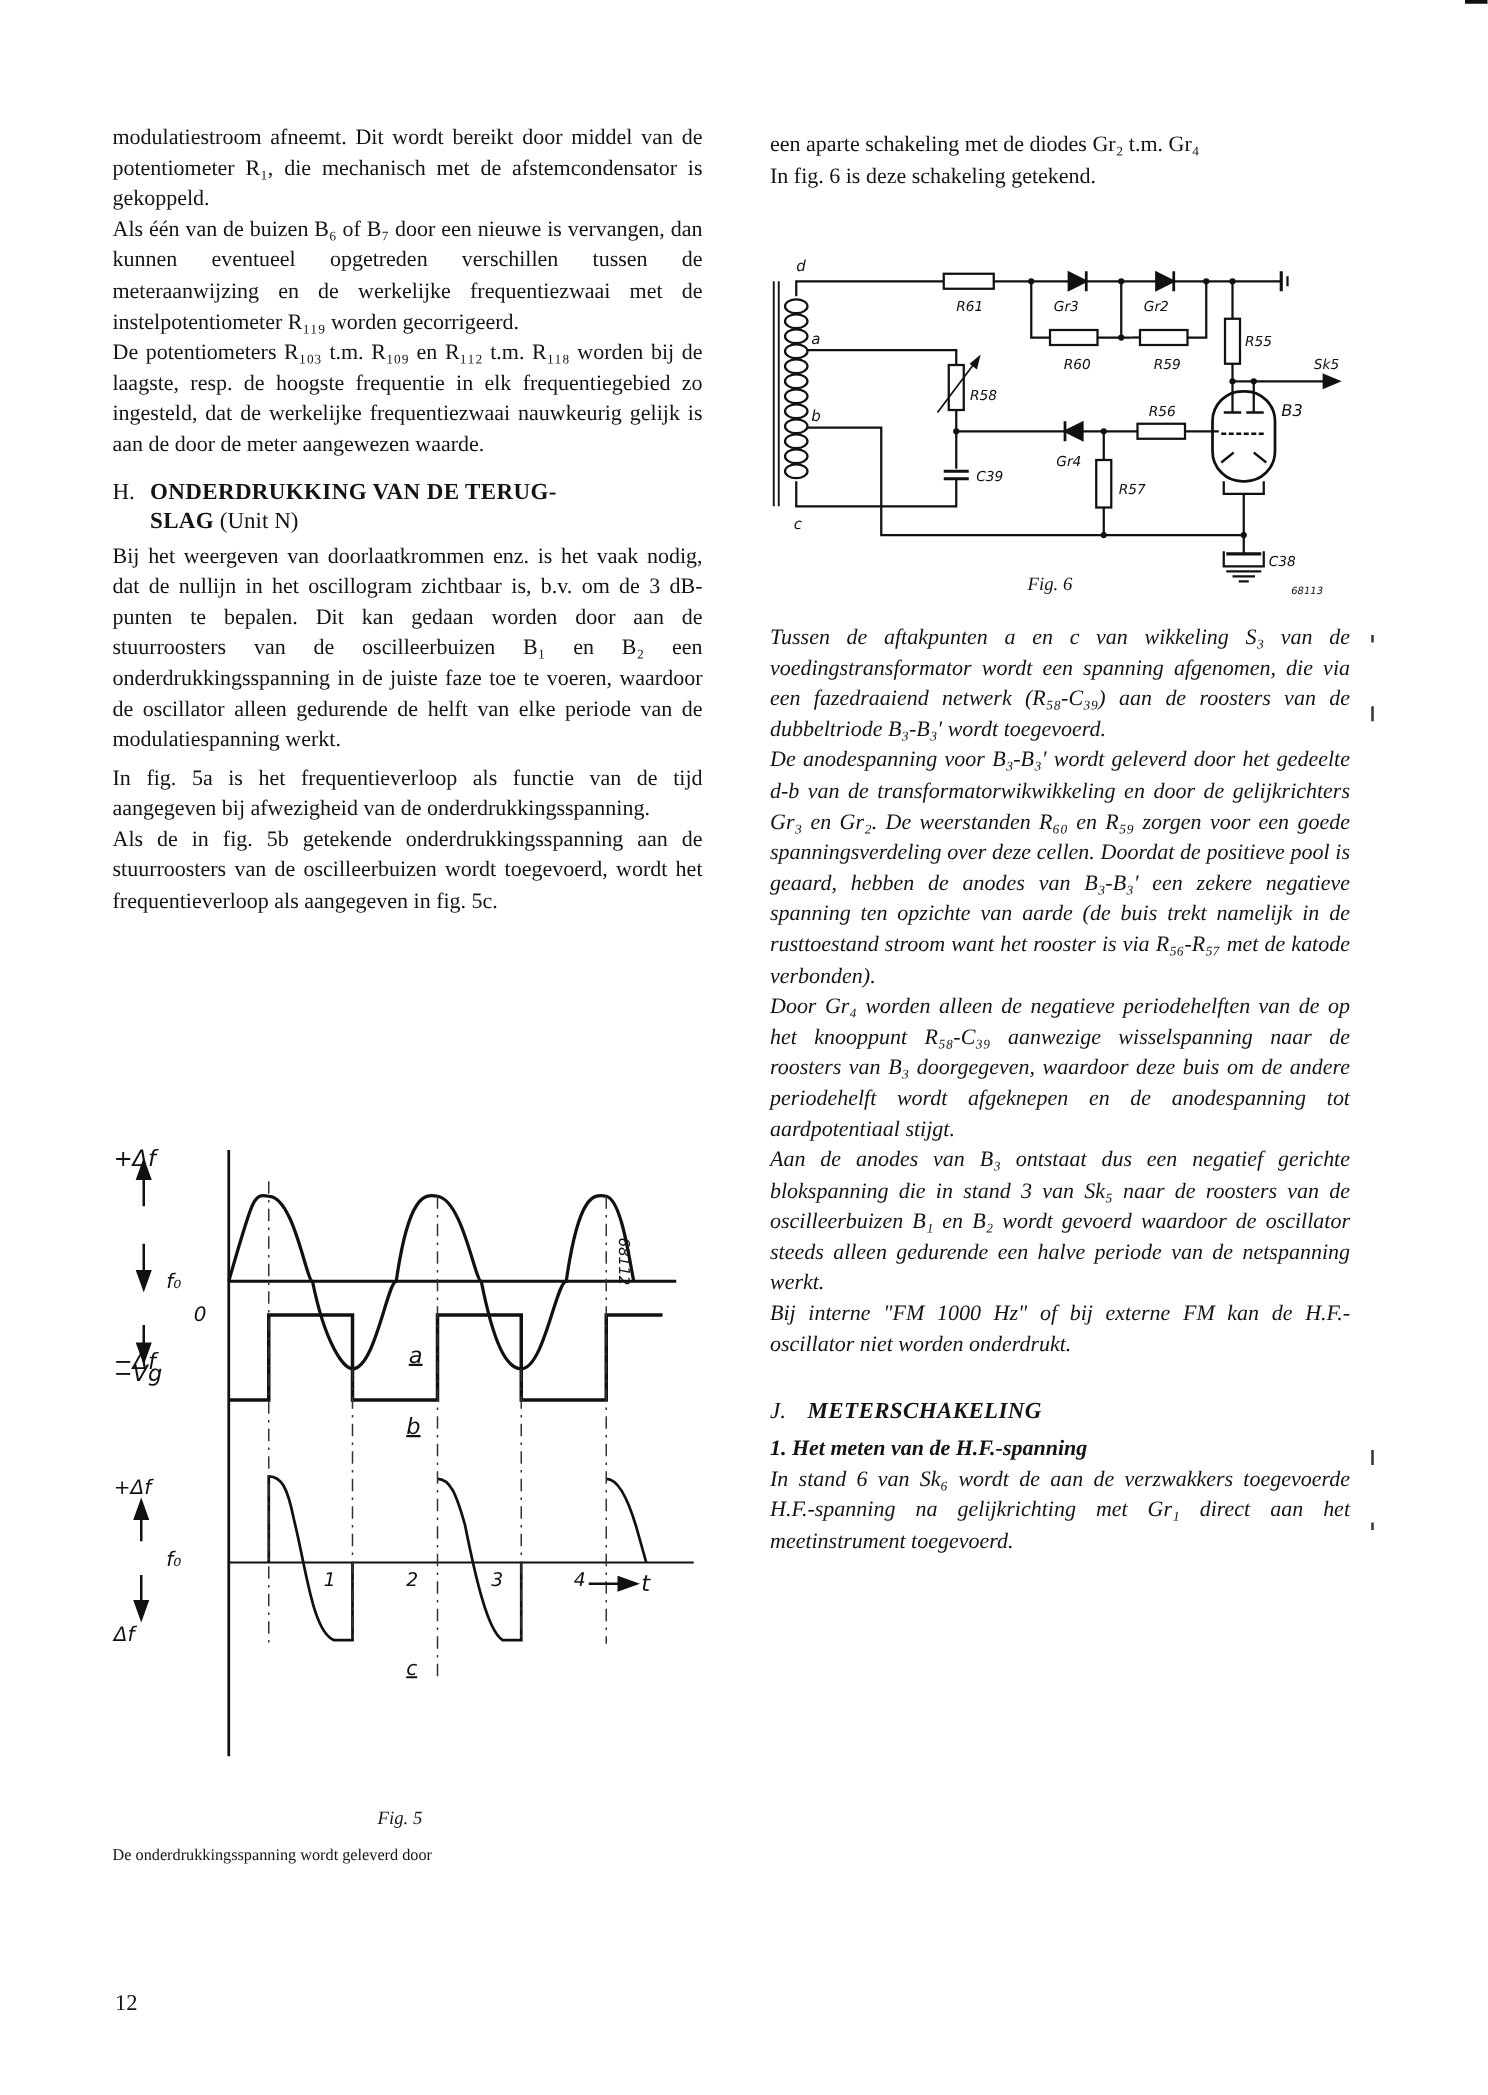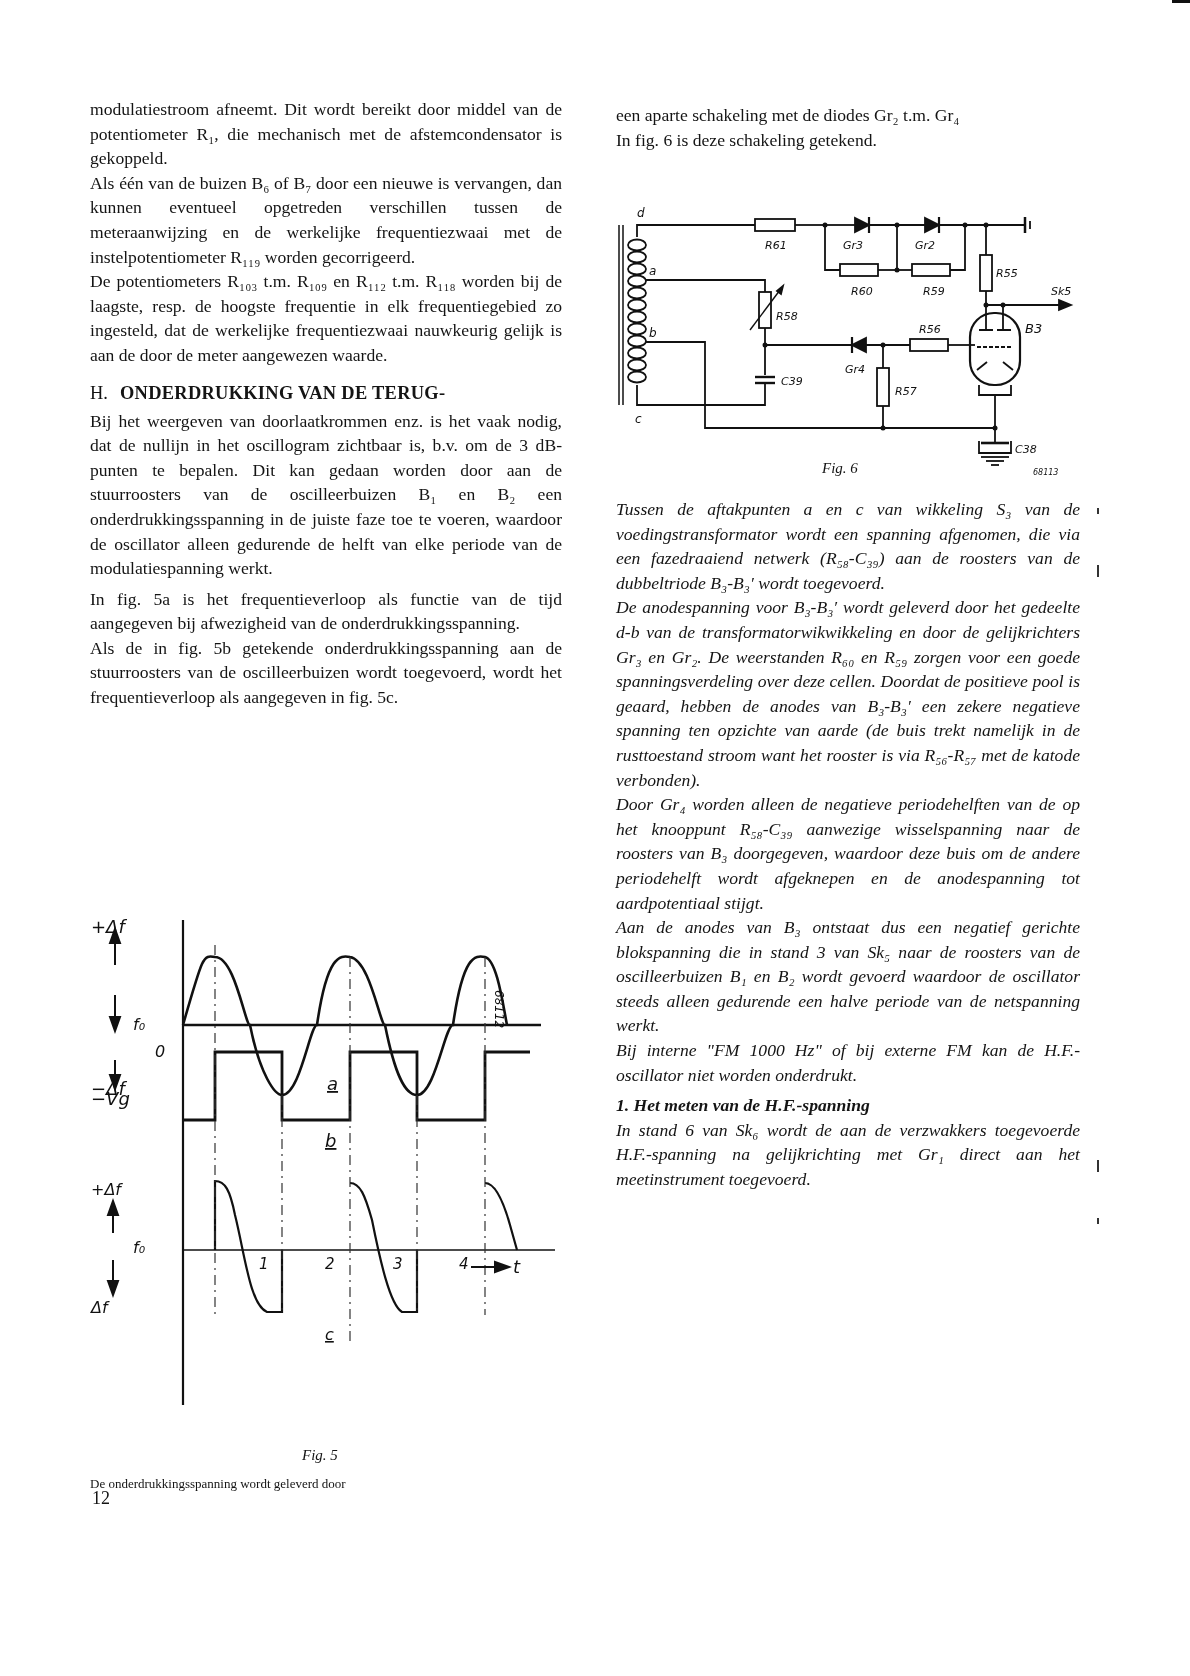--- a/index.html
+++ b/index.html
@@ -11,38 +11,42 @@
     .p { margin: 0; text-align: justify; text-align-last: left; hyphens: manual; }
     .p + .p { margin-top: 0; }
     .gap { margin-top: 6px !important; }
     .h2 { margin: 14px 0 4px 0; font-size: 18.4px; line-height: 23px; }
     .h2 .num { display: inline-block; width: 30px; }
     .h2 b { letter-spacing: 0.3px; }
     .h2 .cont { padding-left: 30px; }
     .h3 { margin: 6px 0 0 0; font-weight: bold; font-size: 17.6px; }
     .fig { position: absolute; }
     .figcap { position: absolute; font-style: italic; font-size: 15px; }
-    .pagenum { position: absolute; left: 92px; top: 1488px; font-size: 18px; }
+    .pagenum { position: absolute; left: 92px; top: 1592px; font-size: 18px; }
     .crop-mark { position: absolute; right: 0; top: 0; width: 18px; height: 3px; background: #111; }
     .margin-tick { position: absolute; width: 2px; background: #333; }
     svg text { font-family: "DejaVu Sans", sans-serif; font-style: italic; fill: #111; }
   </style>
 </head>
 <body>
 
 <div class="crop-mark"></div>
 
 <div class="col left">
   <p class="p">modulatiestroom afneemt. Dit wordt bereikt door middel van de potentiometer R₁, die mechanisch met de afstemcondensator is gekoppeld.</p>
   <p class="p">Als één van de buizen B₆ of B₇ door een nieuwe is vervangen, dan kunnen eventueel opgetreden verschillen tussen de meteraanwijzing en de werkelijke frequentiezwaai met de instelpotentiometer R₁₁₉ worden gecorrigeerd.</p>
   <p class="p">De potentiometers R₁₀₃ t.m. R₁₀₉ en R₁₁₂ t.m. R₁₁₈ worden bij de laagste, resp. de hoogste frequentie in elk frequentiegebied zo ingesteld, dat de werkelijke frequentiezwaai nauwkeurig gelijk is aan de door de meter aangewezen waarde.</p>
 
   <div class="h2">
     <div>
       <span class="num">H.</span><b>ONDERDRUKKING VAN DE TERUG-</b>
+    </div>
+    <div class="cont">
+      <b>SLAG</b>
+      <span>(Unit N)</span>
     </div>
   </div>
 
   <p class="p">Bij het weergeven van doorlaatkrommen enz. is het vaak nodig, dat de nullijn in het oscillogram zichtbaar is, b.v. om de 3 dB-punten te bepalen. Dit kan gedaan worden door aan de stuurroosters van de oscilleerbuizen B₁ en B₂ een onderdrukkingsspanning in de juiste faze toe te voeren, waardoor de oscillator alleen gedurende de helft van elke periode van de modulatiespanning werkt.</p>
   <p class="p gap">In fig. 5a is het frequentieverloop als functie van de tijd aangegeven bij afwezigheid van de onderdrukkingsspanning.</p>
   <p class="p">Als de in fig. 5b getekende onderdrukkingsspanning aan de stuurroosters van de oscilleerbuizen wordt toegevoerd, wordt het frequentieverloop als aangegeven in fig. 5c.</p>
 </div>
 
 <svg class="fig" style="left:85px; top:915px;" width="480" height="530" viewBox="0 0 480 530">
   <g stroke="#111" fill="none" stroke-width="2.6">
@@ -243,20 +247,23 @@
 </svg>
 <div class="figcap" style="left:822px; top:460px;font-style:italic;">Fig. 6</div>
 
 <div class="col right" style="top:497px;font-style:italic;">
   <p class="p">Tussen de aftakpunten a en c van wikkeling S₃ van de voedingstransformator wordt een spanning afgenomen, die via een fazedraaiend netwerk (R₅₈-C₃₉) aan de roosters van de dubbeltriode B₃-B₃′ wordt toegevoerd.</p>
   <p class="p">De anodespanning voor B₃-B₃′ wordt geleverd door het gedeelte d-b van de transformatorwikwikkeling en door de gelijkrichters Gr₃ en Gr₂. De weerstanden R₆₀ en R₅₉ zorgen voor een goede spanningsverdeling over deze cellen. Doordat de positieve pool is geaard, hebben de anodes van B₃-B₃′ een zekere negatieve spanning ten opzichte van aarde (de buis trekt namelijk in de rusttoestand stroom want het rooster is via R₅₆-R₅₇ met de katode verbonden).</p>
   <p class="p">Door Gr₄ worden alleen de negatieve periodehelften van de op het knooppunt R₅₈-C₃₉ aanwezige wisselspanning naar de roosters van B₃ doorgegeven, waardoor deze buis om de andere periodehelft wordt afgeknepen en de anodespanning tot aardpotentiaal stijgt.</p>
   <p class="p">Aan de anodes van B₃ ontstaat dus een negatief gerichte blokspanning die in stand 3 van Sk₅ naar de roosters van de oscilleerbuizen B₁ en B₂ wordt gevoerd waardoor de oscillator steeds alleen gedurende een halve periode van de netspanning werkt.</p>
   <p class="p">Bij interne "FM 1000 Hz" of bij externe FM kan de H.F.-oscillator niet worden onderdrukt.</p>
 
+  <div class="h2" style="margin-top:30px;">
+    <span class="num">J.</span><b>METERSCHAKELING</b>
+  </div>
   <div class="h3">1. Het meten van de H.F.-spanning</div>
   <p class="p">In stand 6 van Sk₆ wordt de aan de verzwakkers toegevoerde H.F.-spanning na gelijkrichting met Gr₁ direct aan het meetinstrument toegevoerd.</p>
 </div>
 
 <div class="margin-tick" style="left:1097px; top:508px; height:6px;"></div>
 <div class="margin-tick" style="left:1097px; top:565px; height:12px;"></div>
 <div class="margin-tick" style="left:1097px; top:1160px; height:12px;"></div>
 <div class="margin-tick" style="left:1097px; top:1218px; height:6px;"></div>
 
 </body></html>

